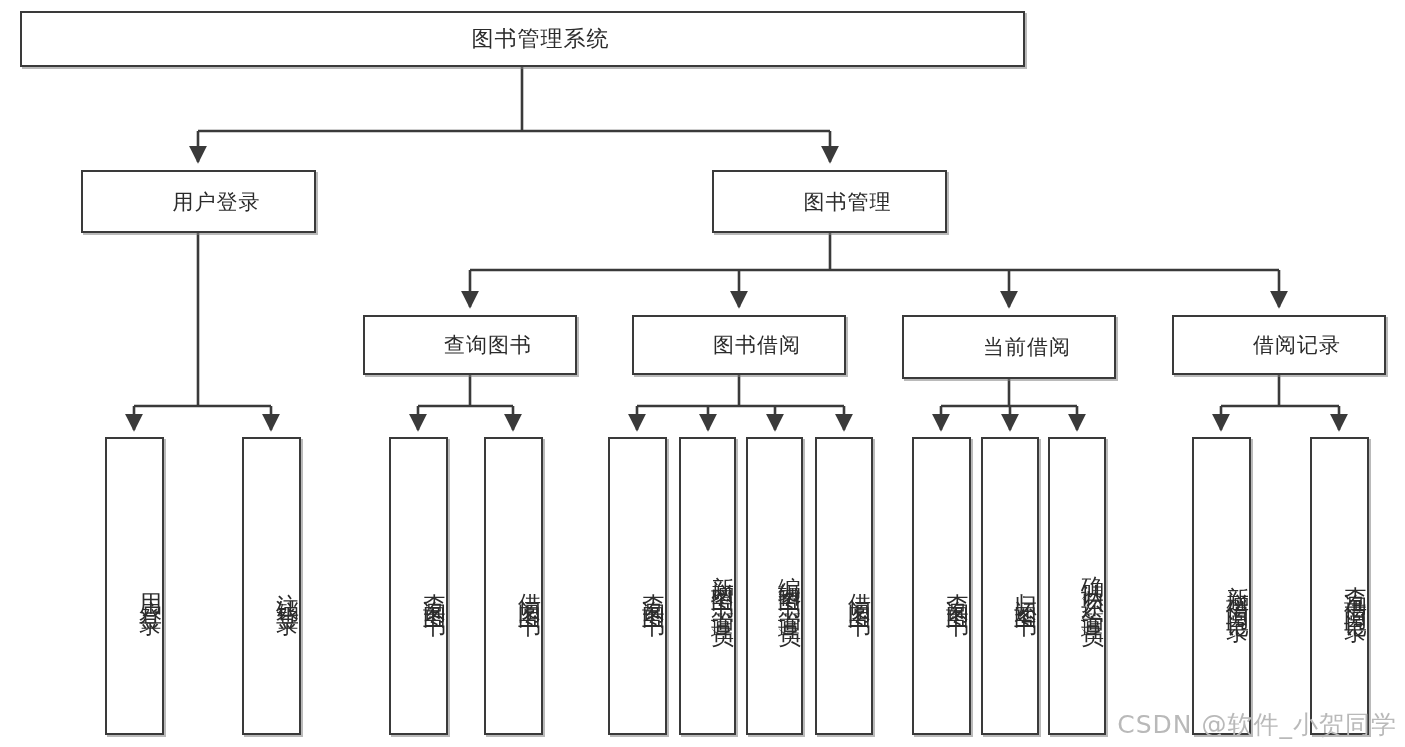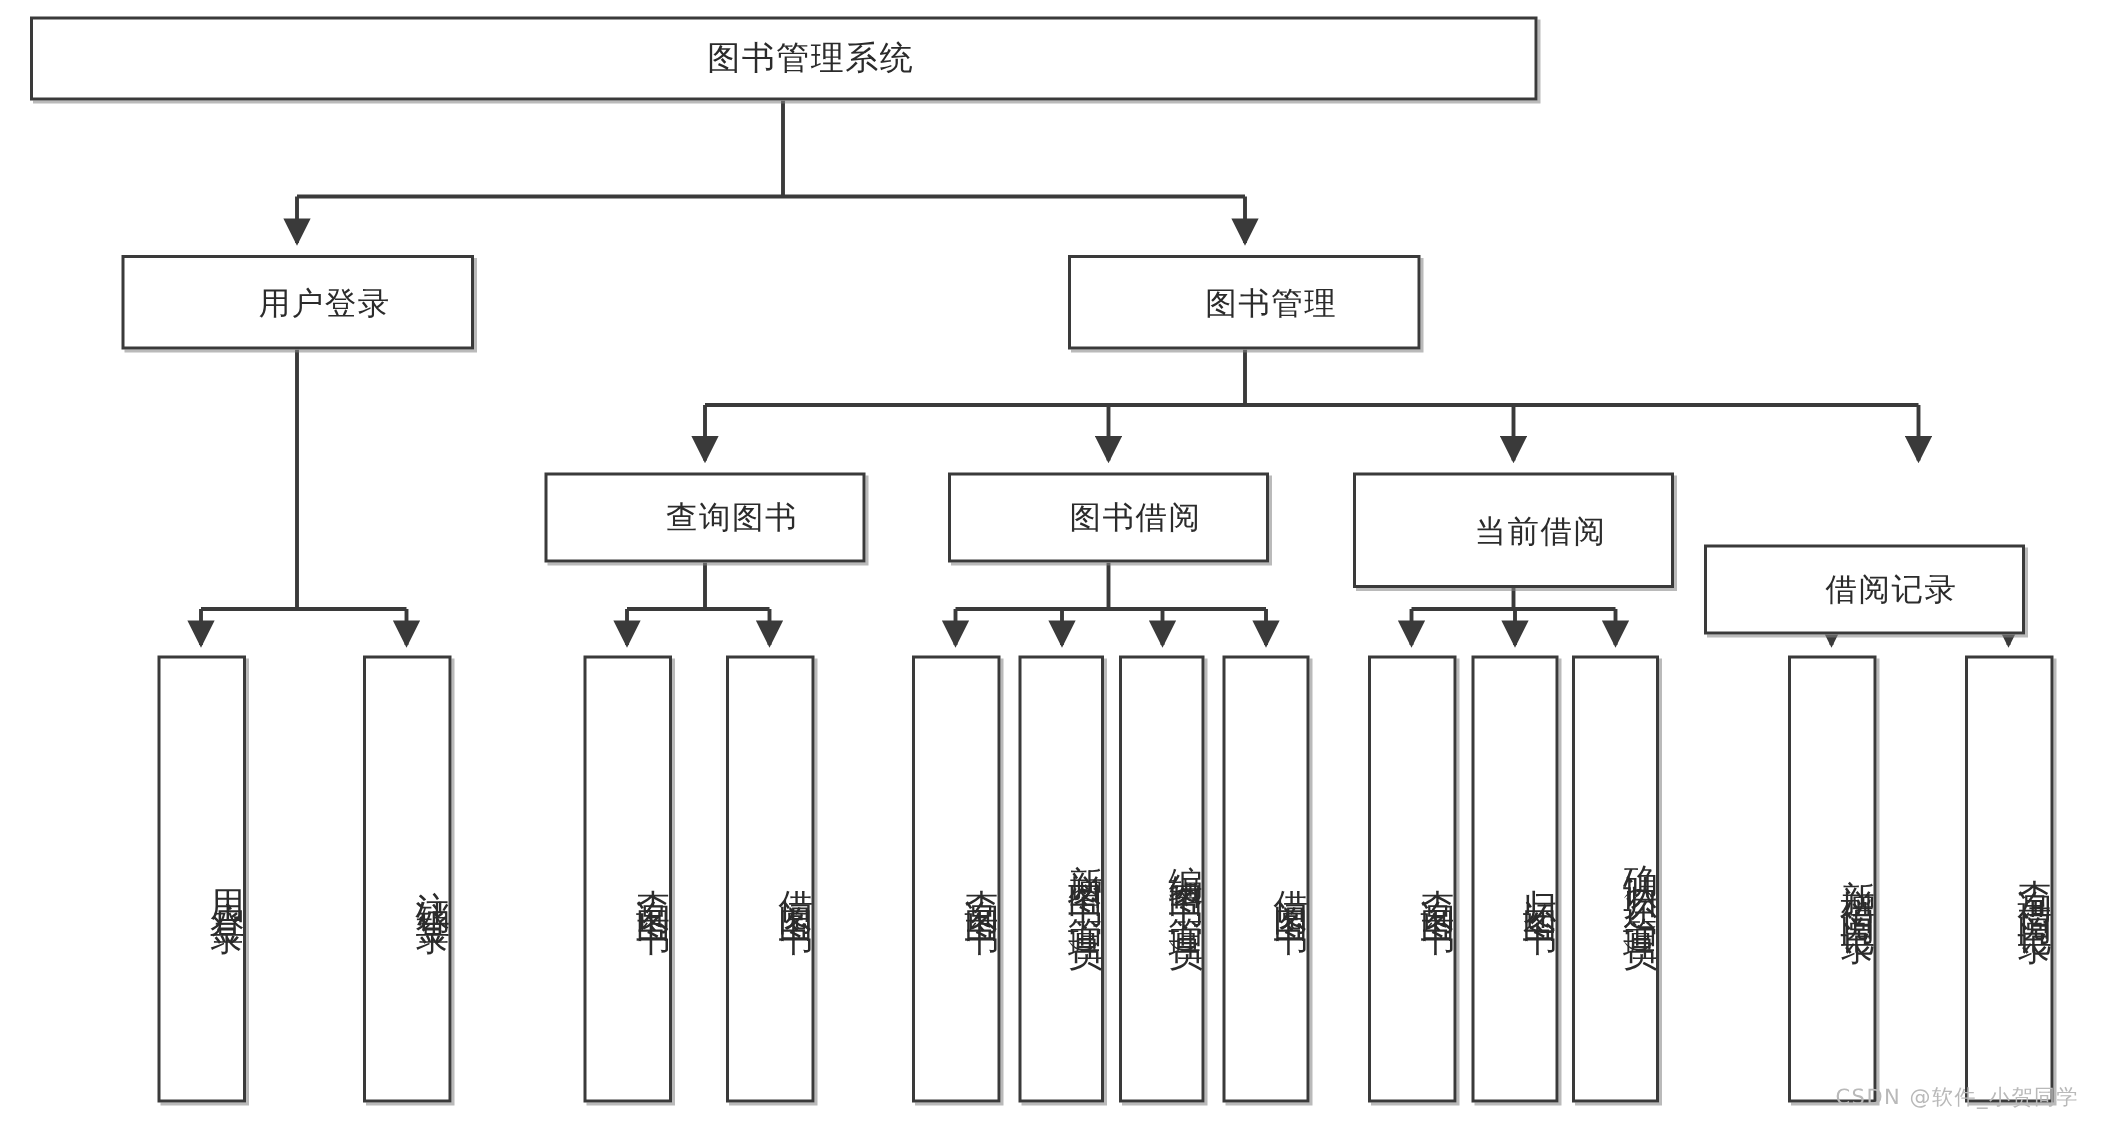--- a/index.html
+++ b/index.html
@@ -43,22 +43,22 @@
     justify-content:center;
     padding-top:6px;
     font-size:23px;
     line-height:1.0;
     letter-spacing:7px;
     white-space:normal;
   }
 
   .watermark{
     position:absolute;
-    right:19px;bottom:6px;
-    font-size:14px;
+    right:8px;bottom:6px;
+    font-size:25px;
     color:#b9b9b9;
     letter-spacing:1px;
     white-space:nowrap;
     pointer-events:none;
   }
 </style>
 </head>
 <body>
 
 <div id="diagram">
@@ -124,24 +124,24 @@
   <div class="node horiz" style="left:712px;top:170px;width:235px;height:63px;">
     <span class="label">图书管理</span>
   </div>
 
   <div class="node horiz" style="left:363px;top:315px;width:214px;height:60px;">
     <span class="label">查询图书</span>
   </div>
   <div class="node horiz" style="left:632px;top:315px;width:214px;height:60px;">
     <span class="label">图书借阅</span>
   </div>
-  <div class="node horiz" style="left:902px;top:315px;width:214px;height:77px;">
+  <div class="node horiz" style="left:902px;top:315px;width:214px;height:64px;">
     <span class="label">当前借阅</span>
   </div>
-  <div class="node horiz" style="left:1136px;top:315px;width:214px;height:60px;margin-top:48px;">
+  <div class="node horiz" style="left:1172px;top:315px;width:214px;height:60px;">
     <span class="label">借阅记录</span>
   </div>
 
   <div class="node vert" style="left:105px;top:437px;width:59px;height:298px;">
     <span class="label">用户登录</span>
   </div>
   <div class="node vert" style="left:242px;top:437px;width:59px;height:298px;">
     <span class="label">注销登录</span>
   </div>
 

